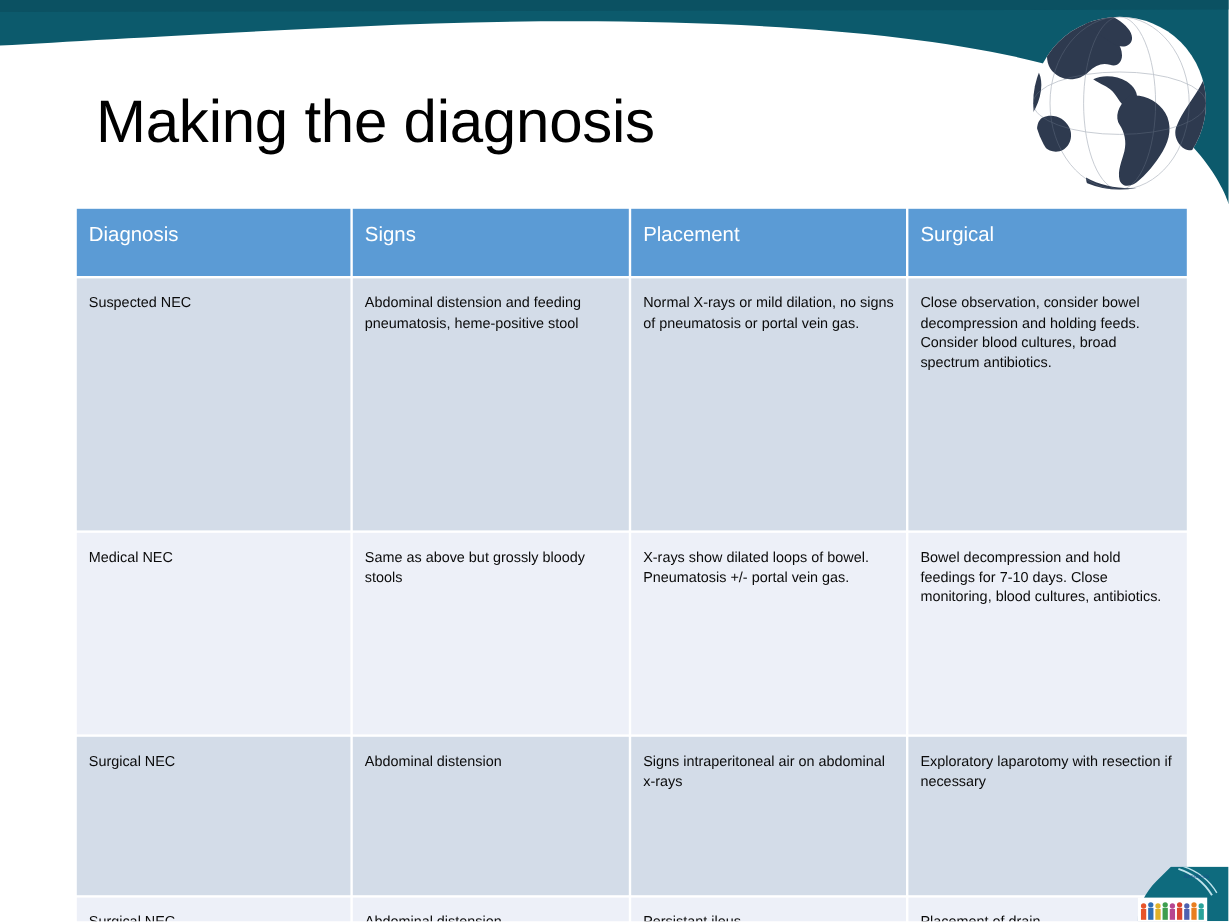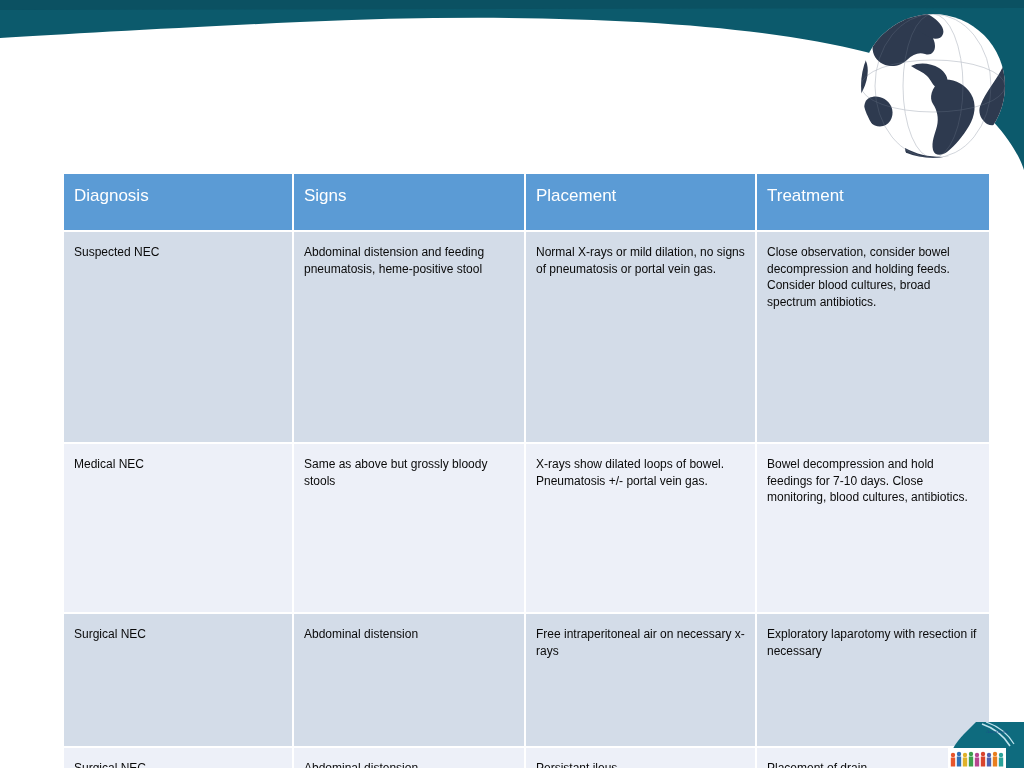--- a/index.html
+++ b/index.html
@@ -185,53 +185,54 @@
                C30,120 22,114 20,106 C18,98 20,92 24,90 Z"></path>
     </g>
 
     <g clip-path="url(#globeClip)" fill="none" stroke="#6E7A8C" stroke-width="0.7" opacity="0.45">
       <ellipse cx="88" cy="78" rx="72" ry="26"></ellipse>
       <ellipse cx="88" cy="78" rx="30" ry="72"></ellipse>
       <ellipse cx="88" cy="78" rx="58" ry="72"></ellipse>
     </g>
   </svg>
 
+  <div class="slide-title">Making the diagnosis</div>
 
   <table class="tbl">
     <colgroup>
       <col class="c1">
         <col class="c2">
         <col class="c3">
         <col class="c4">
     </colgroup>
     <thead>
       <tr>
         <th>Diagnosis</th>
         <th>Signs</th>
         <th>Placement</th>
-        <th>Treatment</th>
+        <th>Surgical</th>
       </tr>
     </thead>
     <tbody>
       <tr class="row-dark r1">
         <td>Suspected NEC</td>
         <td>Abdominal distension and feeding pneumatosis, heme-positive stool</td>
         <td>Normal X-rays or mild dilation, no signs of pneumatosis or portal vein gas.</td>
         <td>Close observation, consider bowel decompression and holding feeds. Consider blood cultures, broad spectrum antibiotics.</td>
       </tr>
       <tr class="row-light r2">
         <td>Medical NEC</td>
         <td>Same as above but grossly bloody stools</td>
         <td>X-rays show dilated loops of bowel. Pneumatosis +/- portal vein gas.</td>
         <td>Bowel decompression and hold feedings for 7-10 days.  Close monitoring, blood cultures, antibiotics.</td>
       </tr>
       <tr class="row-dark r3">
         <td>Surgical NEC</td>
         <td>Abdominal distension</td>
-        <td>Free intraperitoneal air on necessary x-rays</td>
+        <td>Signs intraperitoneal air on abdominal x-rays</td>
         <td>Exploratory laparotomy with resection if necessary</td>
       </tr>
       <tr class="row-light r4">
         <td>Surgical NEC</td>
         <td>Abdominal distension</td>
         <td>Persistant ileus</td>
         <td>Placement of drain</td>
       </tr>
     </tbody>
   </table>

